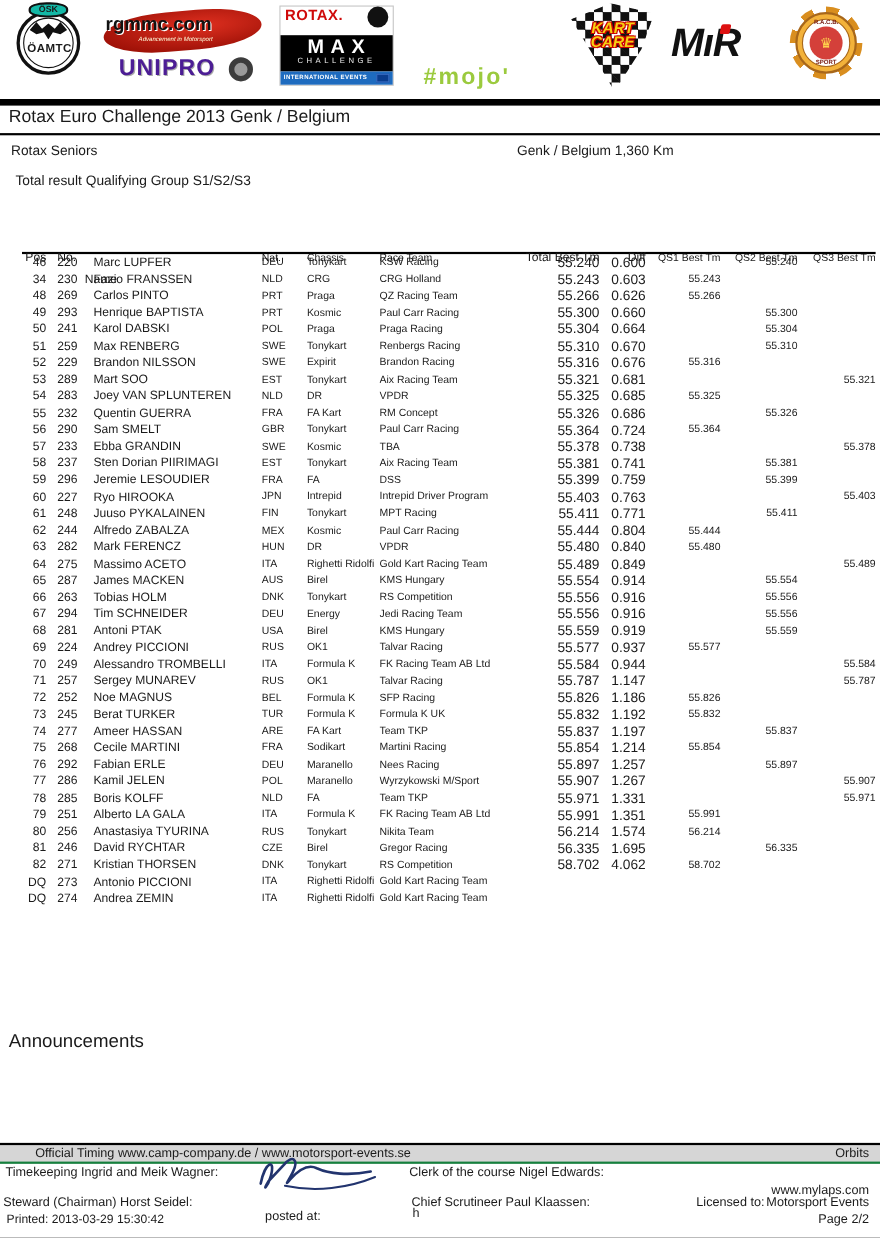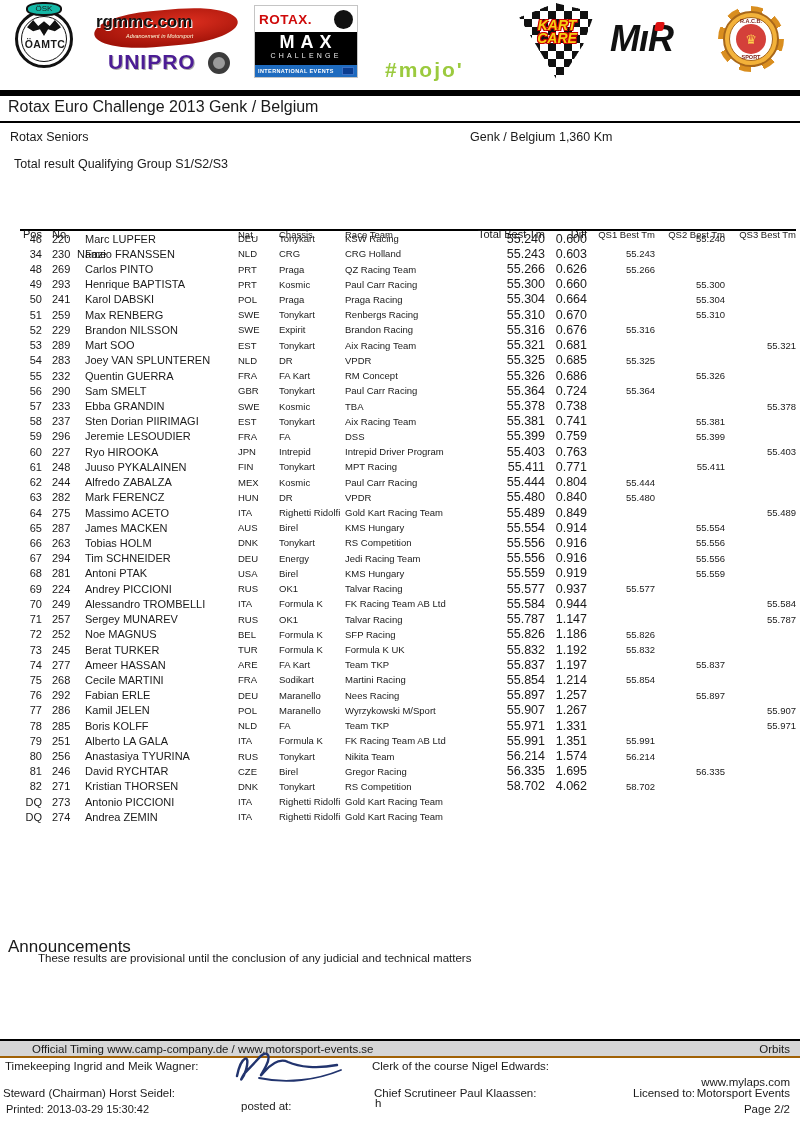--- a/index.html
+++ b/index.html
@@ -6,34 +6,34 @@
   html,body { background:#888; }
   body { font-family:"Liberation Sans", sans-serif; color:#1a1a1a; }
   .page { position:relative; width:800px; height:1125px; background:#fff; margin:0 auto; overflow:hidden; }
 
   
   .logo { position:absolute; }
   
   .oamtc { left:12px; top:2px; width:66px; height:70px; }
   .oamtc .ring { position:absolute; left:3px; top:8px; width:58px; height:58px; border:3px solid #111; border-radius:50%; background:#fff; }
   .oamtc .ring2 { position:absolute; left:9px; top:14px; width:46px; height:46px; border:1px solid #111; border-radius:50%; }
-  .oamtc .osk { position:absolute; left:14px; top:0; width:36px; height:14px; background:#14b8a6; border:2px solid #111; border-radius:45%; font-size:8px; font-weight:normal; text-align:center; line-height:10px; z-index:2; }
+  .oamtc .osk { position:absolute; left:14px; top:0; width:36px; height:14px; background:#14b8a6; border:2px solid #111; border-radius:45%; font-size:8px; font-weight:bold; text-align:center; line-height:10px; z-index:2; }
   .oamtc .eagle { position:absolute; left:15px; top:18px; width:34px; height:16px; background:#111;
      clip-path:polygon(0 45%,18% 0,33% 38%,50% 8%,67% 38%,82% 0,100% 45%,82% 70%,62% 58%,50% 100%,38% 58%,18% 70%); }
   .oamtc .nm { position:absolute; left:0; top:36px; width:66px; text-align:center; font-size:10.5px; font-weight:bold; letter-spacing:.4px; }
   
   .rgmmc { left:92px; top:6px; width:148px; height:76px; }
   .rgmmc .swoosh { position:absolute; left:2px; top:4px; width:144px; height:36px; background:radial-gradient(ellipse at 60% 40%, #e03020 0%, #a01208 75%); border-radius:50%/62%; transform:rotate(-5deg); }
   .rgmmc .dom { position:absolute; left:4px; top:6px; font-size:17px; font-weight:800; color:#111; text-shadow:1px 1px 0 #fff; }
   .rgmmc .tag { position:absolute; left:34px; top:27px; font-size:5.5px; font-style:italic; color:#ffd; }
   .rgmmc .unipro { position:absolute; left:16px; top:44px; font-size:21px; font-weight:900; letter-spacing:1px; color:#4c1d95; text-shadow:1px 1px 0 #aaa; }
   .rgmmc .gear { position:absolute; right:10px; top:46px; width:22px; height:22px; border-radius:50%; border:5px solid #3c3c3c; background:#9a9a9a; }
   
   .rotax { left:254px; top:5px; width:104px; height:73px; border:1px solid #c5c5c5; background:#fff; }
-  .rx-top { height:26px; display:flex; align-items:center; justify-content:space-between; padding:0 4px; }
+  .rx-top { height:26px; display:flex; justify-content:space-between; padding:0 4px; }
   .rx-brand { color:#cf0a0a; font-weight:800; font-size:13.5px; letter-spacing:.5px; }
   .rx-circ { width:19px; height:19px; border-radius:50%; background:#111; color:#fff; font-size:6px; display:flex; align-items:center; justify-content:center; }
   .rx-mid { height:33px; background:#000; color:#fff; text-align:center; }
   .rx-max { font-size:18px; font-weight:900; letter-spacing:6px; line-height:20px; padding-left:5px; }
   .rx-chal { font-size:7px; letter-spacing:3.2px; line-height:8px; color:#eee; }
   .rx-bot { height:12px; background:#1e6bbf; color:#fff; display:flex; align-items:center; gap:3px; padding:0 3px; }
   .rx-ev { font-size:5.5px; font-weight:bold; letter-spacing:.4px; flex:1; }
   .rx-eu { width:12px; height:8px; background:#0a3d8f; border:1px solid #3a6fc5; }
   
   .genkbox { left:383px; top:6px; width:124px; height:47px; background:#0b0b0b; border-radius:4px; }
@@ -86,21 +86,21 @@
   .c-diff { text-align:right; font-size:12.5px; }
   .c-qs { text-align:right; font-size:9.5px; }
   .thead .c-total,.thead .c-diff { font-size:11px; }
   .thead .c-name { padding-left:2px;margin-top:40px; }
 
   
   .ann-h { position:absolute; left:8px; top:937px; font-size:17px; }
   .ann-t { position:absolute; left:38px; top:952px; font-size:11.5px; }
 
   
-  .fbar { position:absolute; left:0; top:1039px; width:800px; height:19px; background:#d6d6d6; border-top:2px solid #000; border-bottom:2px solid #a16207; display:flex; justify-content:space-between; align-items:center; padding:0 10px 0 32px; font-size:11.5px; }
+  .fbar { position:absolute; left:0; top:1039px; width:800px; height:19px; background:#d6d6d6; border-top:2px solid #000; border-bottom:2px solid #15803d; display:flex; justify-content:space-between; align-items:center; padding:0 10px 0 32px; font-size:11.5px; }
   .f-tk { position:absolute; left:5px; top:1060px; font-size:11.5px; }
   .f-clerk { position:absolute; left:372px; top:1060px; font-size:11.5px; }
   .f-web { position:absolute; right:10px; top:1076px; font-size:11.5px; }
   .f-stew { position:absolute; left:3px; top:1087px; font-size:11.5px; }
   .f-scrut { position:absolute; left:374px; top:1087px; font-size:11.5px; }
   .f-lic { position:absolute; left:633px; top:1087px; font-size:11.5px; }
   .f-licv { position:absolute; right:10px; top:1087px; font-size:11.5px; }
   .f-printed { position:absolute; left:6px; top:1103px; font-size:11px; }
   .f-posted { position:absolute; left:241px; top:1100px; font-size:11.5px; }
   .f-postedv { position:absolute; left:375px; top:1097px; font-size:11.5px; }
@@ -692,21 +692,20 @@
           <div class="c-total"></div>
           <div class="c-diff"></div>
           <div class="c-qs"></div>
           <div class="c-qs"></div>
           <div class="c-qs"></div>
         </div>
       </div>
   </div>
 
   <div class="ann-h">Announcements</div>
-  <div class="ann-t">These results are provisional until the conclusion of any judicial and technical matters</div>
 
   <div class="fbar">
     <span>Official Timing www.camp-company.de / www.motorsport-events.se</span>
     <span>Orbits</span>
   </div>
   <div class="f-tk">Timekeeping Ingrid and Meik Wagner:</div>
   <svg class="sig" width="130" height="42" viewBox="0 0 130 42">
     <path d="M12,30 C16,10 26,6 21,24 C18,33 13,38 19,28 L33,13 C41,3 47,8 41,20 C37,28 33,33 39,26 C47,17 55,12 63,16 C74,21 92,23 112,19" fill="none" stroke="#22346e" stroke-width="2.4" stroke-linecap="round"></path>
     <path d="M34,32 C62,38 92,34 116,24" fill="none" stroke="#22346e" stroke-width="1.8" stroke-linecap="round"></path>
   </svg>

